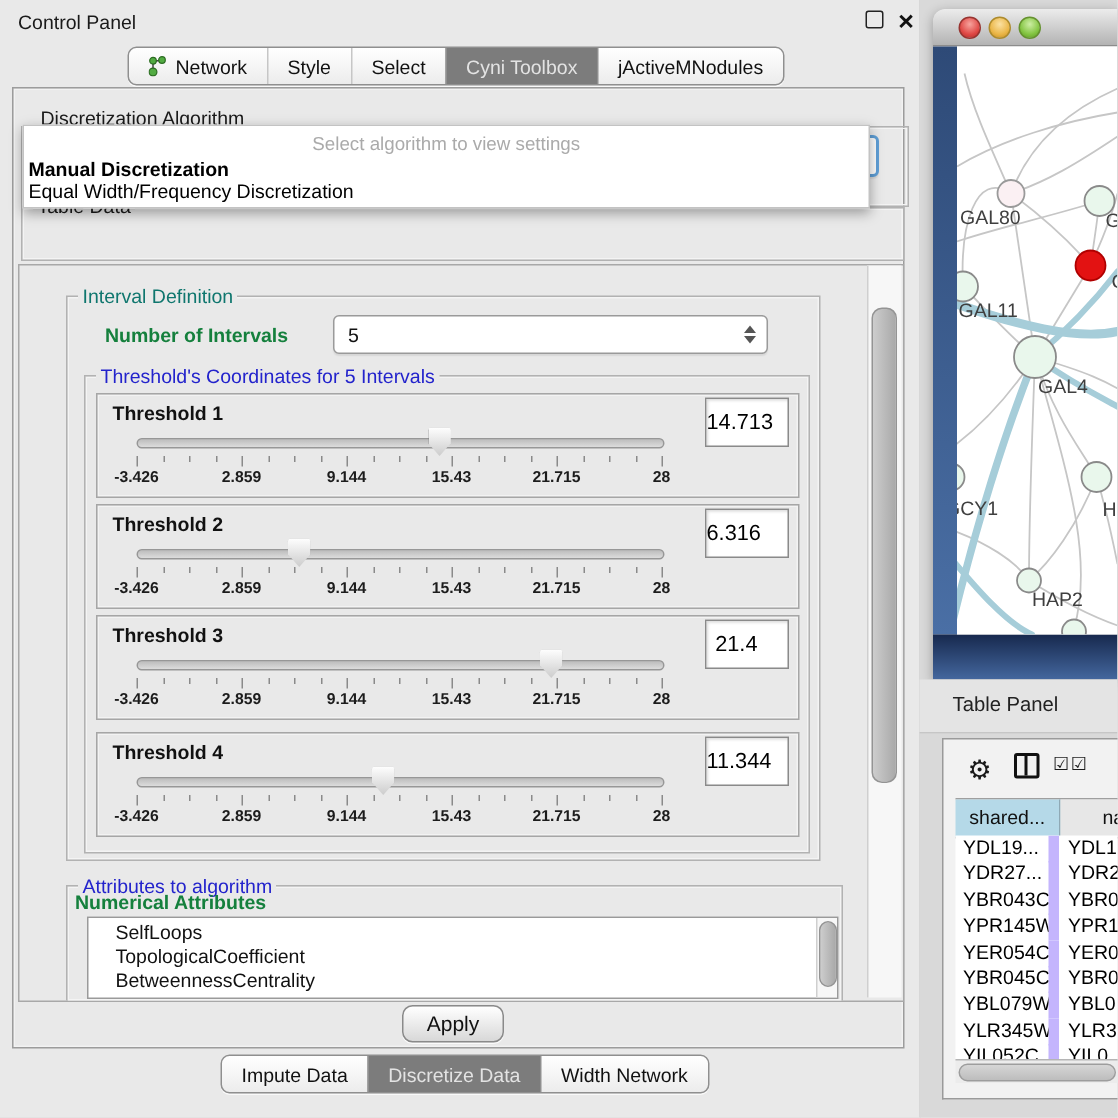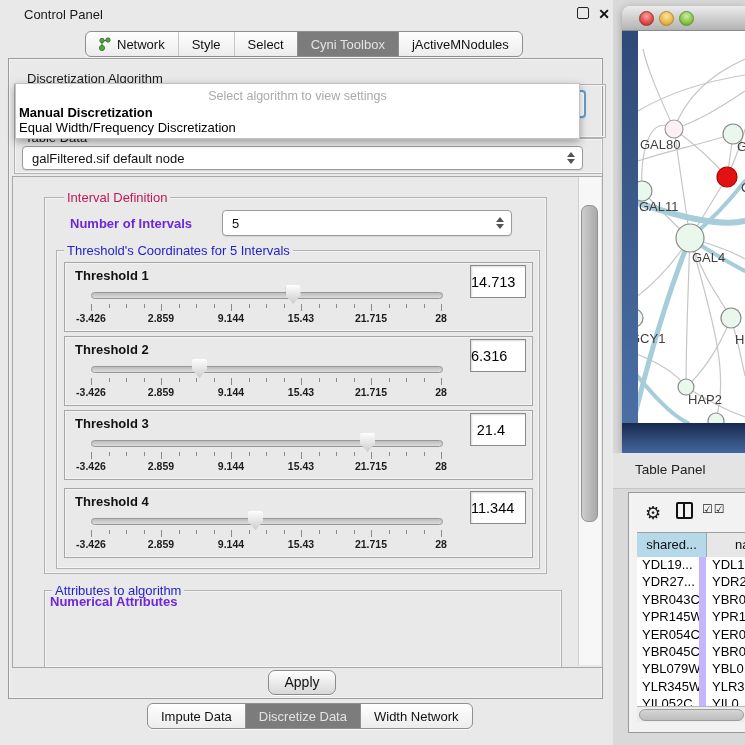--- a/index.html
+++ b/index.html
@@ -1,38 +1,38 @@
 <!DOCTYPE html>
 <html><head>
 <meta charset="utf-8">
 <style>
   html,body{margin:0;padding:0;}
   body{width:745px;height:745px;font-family:"Liberation Sans",sans-serif;background:#d9d9d9;overflow:hidden;}
   #stage{position:relative;width:745px;height:745px;}
   .abs{position:absolute;}
   
   .left-panel{left:0;top:0;width:613px;height:745px;background:#e9e9e9;border-right:1px solid #c2c2c2;}
-  .titlebar-text{left:24px;top:7px;font-size:13px;color:#1a1a1a;}
+  .titlebar-text{left:12px;top:7px;font-size:13px;color:#1a1a1a;}
   .win-btn{top:7px;width:14px;height:14px;font-size:12px;color:#111;text-align:center;line-height:14px;cursor:default;}
   .float-btn{left:577px;border:1.5px solid #222;width:10px;height:10px;border-radius:2px;}
   .close-btn{left:597px;font-weight:bold;font-size:14px;}
   
   .seg{display:inline-flex;align-items:stretch;border:1px solid #8f8f8f;border-radius:6px;overflow:hidden;background:linear-gradient(#ffffff,#ececec);height:24px;box-shadow:0 1px 0 rgba(255,255,255,.7);}
   .seg .tab{display:flex;align-items:center;padding:0 13px;font-size:13px;color:#111;cursor:default;white-space:nowrap;}
   .seg .tab + .tab{border-left:1px solid #c6c6c6;}
   .seg .tab.selected{background:#7c7c7c;color:#e3e3e3;border-left:1px solid #8f8f8f;}
   .seg .tab.selected + .tab{border-left:1px solid #8f8f8f;}
   .tab .net-ico{margin-right:6px;}
   
   .main-border{left:8px;top:58px;width:593px;height:639px;border:1px solid #9c9c9c;box-shadow:inset 0 0 0 1px #f2f2f2;}
   
   .fieldset{border:1px solid #b2b2b2;box-shadow:inset 0 0 0 1px #f4f4f4;}
   .legend{position:absolute;font-size:13px;background:#e9e9e9;padding:0 3px;white-space:nowrap;}
   .legend.dark{color:#1a1a1a;}
-  .legend.green{color:#be185d;margin-left:12px;}
+  .legend.green{color:#0f766e;}
   .legend.blue{color:#2323cc;}
   
   .combo{background:#ffffff;border:1px solid #9a9a9a;border-radius:4px;display:flex;align-items:center;font-size:13px;color:#111;box-shadow:0 1px 1px rgba(0,0,0,.08);}
   .combo .val{flex:1;padding-left:9px;white-space:nowrap;overflow:hidden;}
   .combo.focused{border:2px solid #5f9fd6;}
   .spinner{width:14px;display:flex;flex-direction:column;align-items:center;justify-content:center;gap:2px;margin-right:4px;}
   .spin-up{width:0;height:0;border-left:4px solid transparent;border-right:4px solid transparent;border-bottom:5px solid #555;}
   .spin-dn{width:0;height:0;border-left:4px solid transparent;border-right:4px solid transparent;border-top:5px solid #555;}
   
   .popup{left:15px;top:83px;width:563px;height:54px;background:#ffffff;border:1px solid #c3c3c3;box-shadow:0 3px 8px rgba(0,0,0,.35);z-index:40;}
@@ -73,21 +73,21 @@
   .tbl-header{position:absolute;left:8px;top:39px;width:120px;height:25px;display:flex;font-size:13px;color:#111;border-top:1px solid #9f9f9f;border-bottom:1px solid #9f9f9f;}
   .tbl-header .c1{width:69px;background:#b5d9e8;border-right:1px solid #8fa9b5;text-align:center;line-height:24px;}
   .tbl-header .c2{flex:1;background:#e7e7e7;line-height:24px;padding-left:28px;}
   .tbl-body{position:absolute;left:8px;top:64px;width:120px;height:149px;background:#fff;overflow:hidden;}
   .tbl-row{position:absolute;left:0;width:100%;height:18px;display:flex;font-size:13px;color:#000;}
   .tbl-row .c1{width:69px;padding-left:5px;box-sizing:border-box;border-right:7px solid #c4b5fd;overflow:hidden;white-space:nowrap;}
   .tbl-row .c2{flex:1;padding-left:6px;overflow:hidden;white-space:nowrap;}
   .hsb{position:absolute;left:8px;top:213px;width:109px;height:15px;background:#ececec;border-top:1px solid #b5b5b5;}
   .hsb .thumb{position:absolute;left:2px;top:2px;width:103px;height:10px;background:linear-gradient(#d6d6d6,#bdbdbd);border:1px solid #9d9d9d;border-radius:6px;}
   .bold{font-weight:bold;}
-  .lbl{font-size:13px;color:#6d28d9;}
+  .lbl{font-size:13px;color:#15803d;}
 </style>
 </head>
 <body>
 
 <div id="stage">
 
   <div class="abs left-panel"></div>
 
   <div class="abs titlebar-text">Control Panel</div>
   <div class="abs win-btn float-btn"></div>
@@ -131,27 +131,20 @@
   </div>
 
   <div class="abs popup">
     <div class="hint">Select algorithm to view settings</div>
     <div class="opt b" style="top:21px;">Manual Discretization</div>
     <div class="opt" style="top:36px;">Equal Width/Frequency Discretization</div>
   </div>
 
   <div class="abs fieldset" style="left:14px;top:138px;width:587px;height:34px;"></div>
   <div class="legend dark" style="left:22px;top:130px;">Table Data</div>
-  <div class="abs combo" style="left:22px;top:146px;width:559px;height:22px;">
-    <div class="val">galFiltered.sif default node</div>
-    <div class="spinner">
-        <div class="spin-up"></div>
-        <div class="spin-dn"></div>
-      </div>
-  </div>
 
   <div class="abs" style="left:12px;top:176px;width:589px;height:490px;border:1px solid #a8a8a8;background:#e9e9e9;"></div>
   <div class="abs vsb-track" style="left:578px;top:177px;width:22px;height:488px;"></div>
   <div class="abs vsb-thumb" style="left:581px;top:205px;width:15px;height:315px;"></div>
 
   <div class="abs fieldset" style="left:44px;top:197px;width:501px;height:375px;"></div>
   <div class="legend green" style="left:52px;top:190px;">Interval Definition</div>
 
   <div class="abs lbl bold" style="left:70px;top:216px;">Number of Intervals</div>
   <div class="abs combo" style="left:222px;top:210px;width:288px;height:24px;">
@@ -295,20 +288,28 @@
         <div class="th-tick" style="left: 376px; top: 41px; height: 7px;"></div>
         <div class="th-ticklabel" style="left: 376px;">28</div>
         <div class="th-thumb" style="left: 182.998px;"></div>
         <div class="th-valuebox">11.344</div>
       </div>
     </div>
 
   <div class="abs fieldset" style="left:44px;top:590px;width:516px;height:76px;border-bottom:none;"></div>
   <div class="legend blue" style="left:52px;top:583px;">Attributes to algorithm</div>
   <div class="abs lbl bold" style="left:50px;top:594px;">Numerical Attributes</div>
+  <div class="abs attr-list" id="attr-list">
+    <div class="vsb-track" style="position:absolute;right:0;top:0;width:13px;height:100%;">
+      <div class="vsb-thumb" style="position:absolute;left:1px;top:2px;width:10px;height:42px;"></div>
+    </div>
+  <div class="attr-item" style="top: 2px;">SelfLoops</div>
+      <div class="attr-item" style="top: 18px;">TopologicalCoefficient</div>
+      <div class="attr-item" style="top: 34px;">BetweennessCentrality</div>
+    </div>
 
   <div class="abs push-btn">Apply</div>
 
   <div class="abs" style="left:147px;top:703px;" id="bottom-tabs"><div class="seg">
         <div class="tab">
           <span>Impute Data</span>
         </div>
         <div class="tab selected">
           <span>Discretize Data</span>
         </div>

